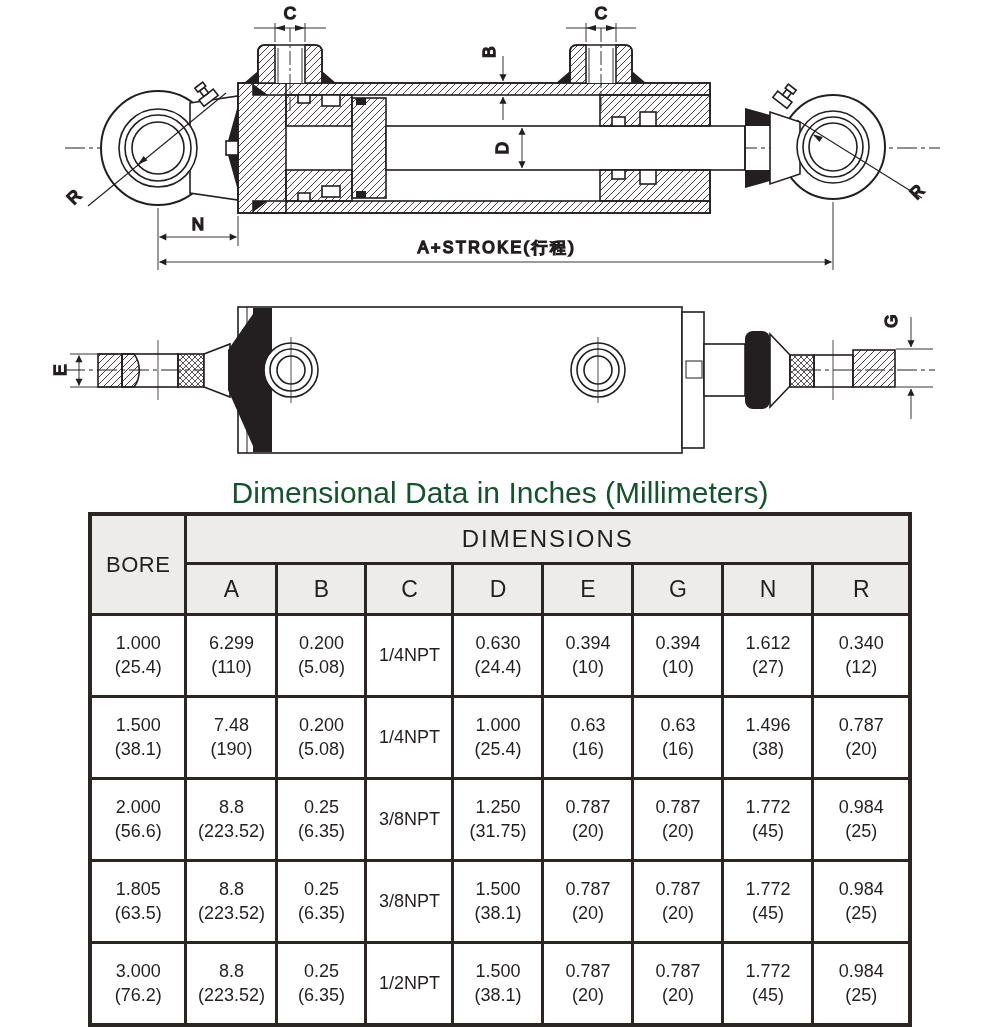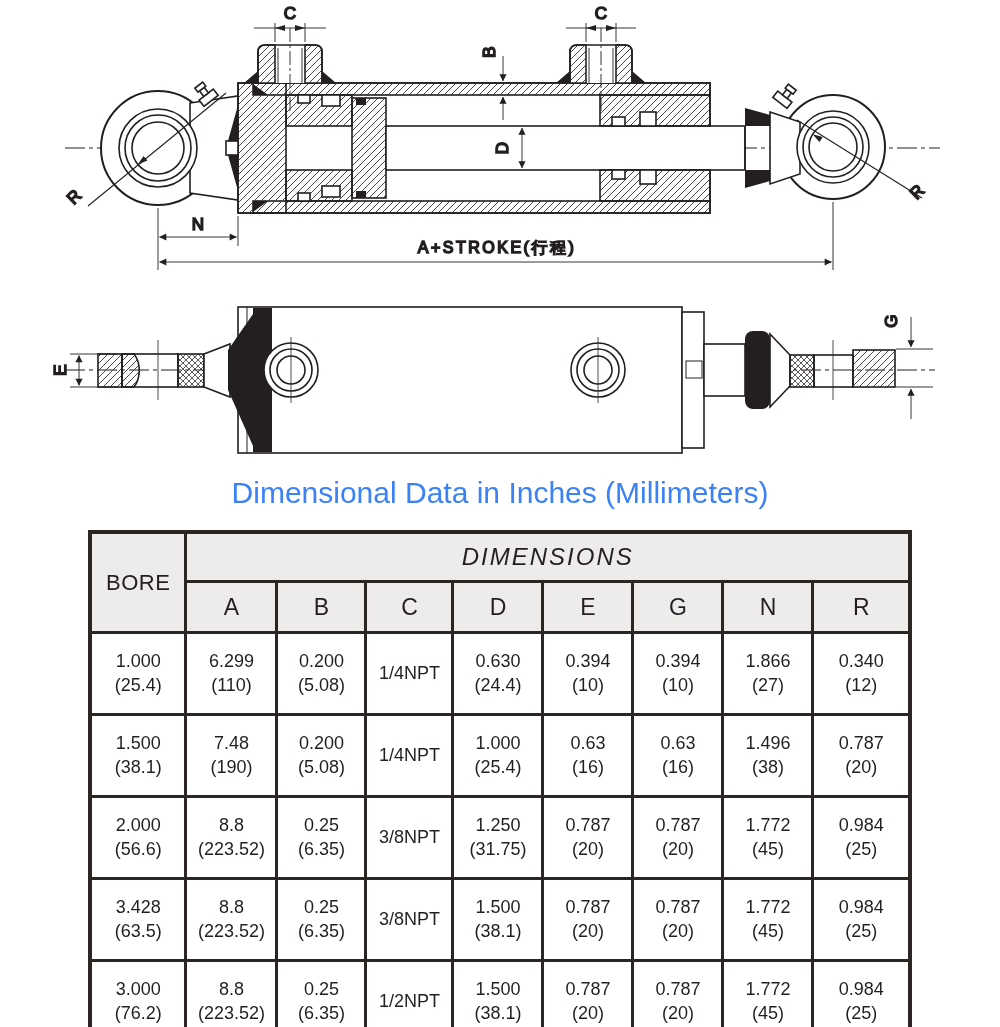--- a/index.html
+++ b/index.html
@@ -1,27 +1,27 @@
 <!DOCTYPE html>
 <html><head>
 <meta charset="utf-8">
 <style>
   html,body{margin:0;padding:0;background:#fff;}
   body{width:1000px;height:1027px;font-family:"Liberation Sans",sans-serif;color:#231f20;}
   .page{width:1000px;height:1027px;background:#fff;overflow:hidden;}
   .drawing{display:block;width:1000px;height:470px;}
-  .title{width:1000px;text-align:center;font-size:30px;font-weight:400;color:#3b82f6;
-         margin:6px 0 20px 0;letter-spacing:0px;}
+  .title{width:1000px;text-align:center;font-size:30px;font-weight:400;color:#14532d;
+         margin:6px 0 2px 0;letter-spacing:0px;}
   table.dims{border-collapse:collapse;table-layout:fixed;width:820px;margin:0 auto;
              border:4px solid #2b2524;}
   table.dims th,table.dims td{border:3px solid #2b2524;text-align:center;vertical-align:middle;
              padding:0;}
   table.dims th{background:#edecea;font-weight:400;}
   th.bore{font-size:22px;letter-spacing:0.5px;}
-  th.dimhdr{font-size:24px;height:46px;letter-spacing:2px;font-style:italic;}
+  th.dimhdr{font-size:24px;height:46px;letter-spacing:2px;}
   th.colhdr{font-size:23px;height:48px;}
   td.cell{background:#fff;font-size:18px;line-height:1.32;height:79px;white-space:pre-line;}
   text{font-family:"Liberation Sans",sans-serif;fill:#231f20;}
 </style>
 </head>
 <body>
 
 <div class="page">
 
 <svg class="drawing" viewBox="0 0 1000 470">
@@ -272,21 +272,21 @@
 (110)</td>
     <td class="cell">0.200
 (5.08)</td>
     <td class="cell">1/4NPT</td>
     <td class="cell">0.630
 (24.4)</td>
     <td class="cell">0.394
 (10)</td>
     <td class="cell">0.394
 (10)</td>
-    <td class="cell">1.866
+    <td class="cell">1.612
 (27)</td>
     <td class="cell">0.340
 (12)</td>
   </tr>
   <tr>
     <td class="cell">1.500
 (38.1)</td>
     <td class="cell">7.48
 (190)</td>
     <td class="cell">0.200
@@ -316,21 +316,21 @@
     <td class="cell">0.787
 (20)</td>
     <td class="cell">0.787
 (20)</td>
     <td class="cell">1.772
 (45)</td>
     <td class="cell">0.984
 (25)</td>
   </tr>
   <tr>
-    <td class="cell">3.428
+    <td class="cell">1.805
 (63.5)</td>
     <td class="cell">8.8
 (223.52)</td>
     <td class="cell">0.25
 (6.35)</td>
     <td class="cell">3/8NPT</td>
     <td class="cell">1.500
 (38.1)</td>
     <td class="cell">0.787
 (20)</td>

